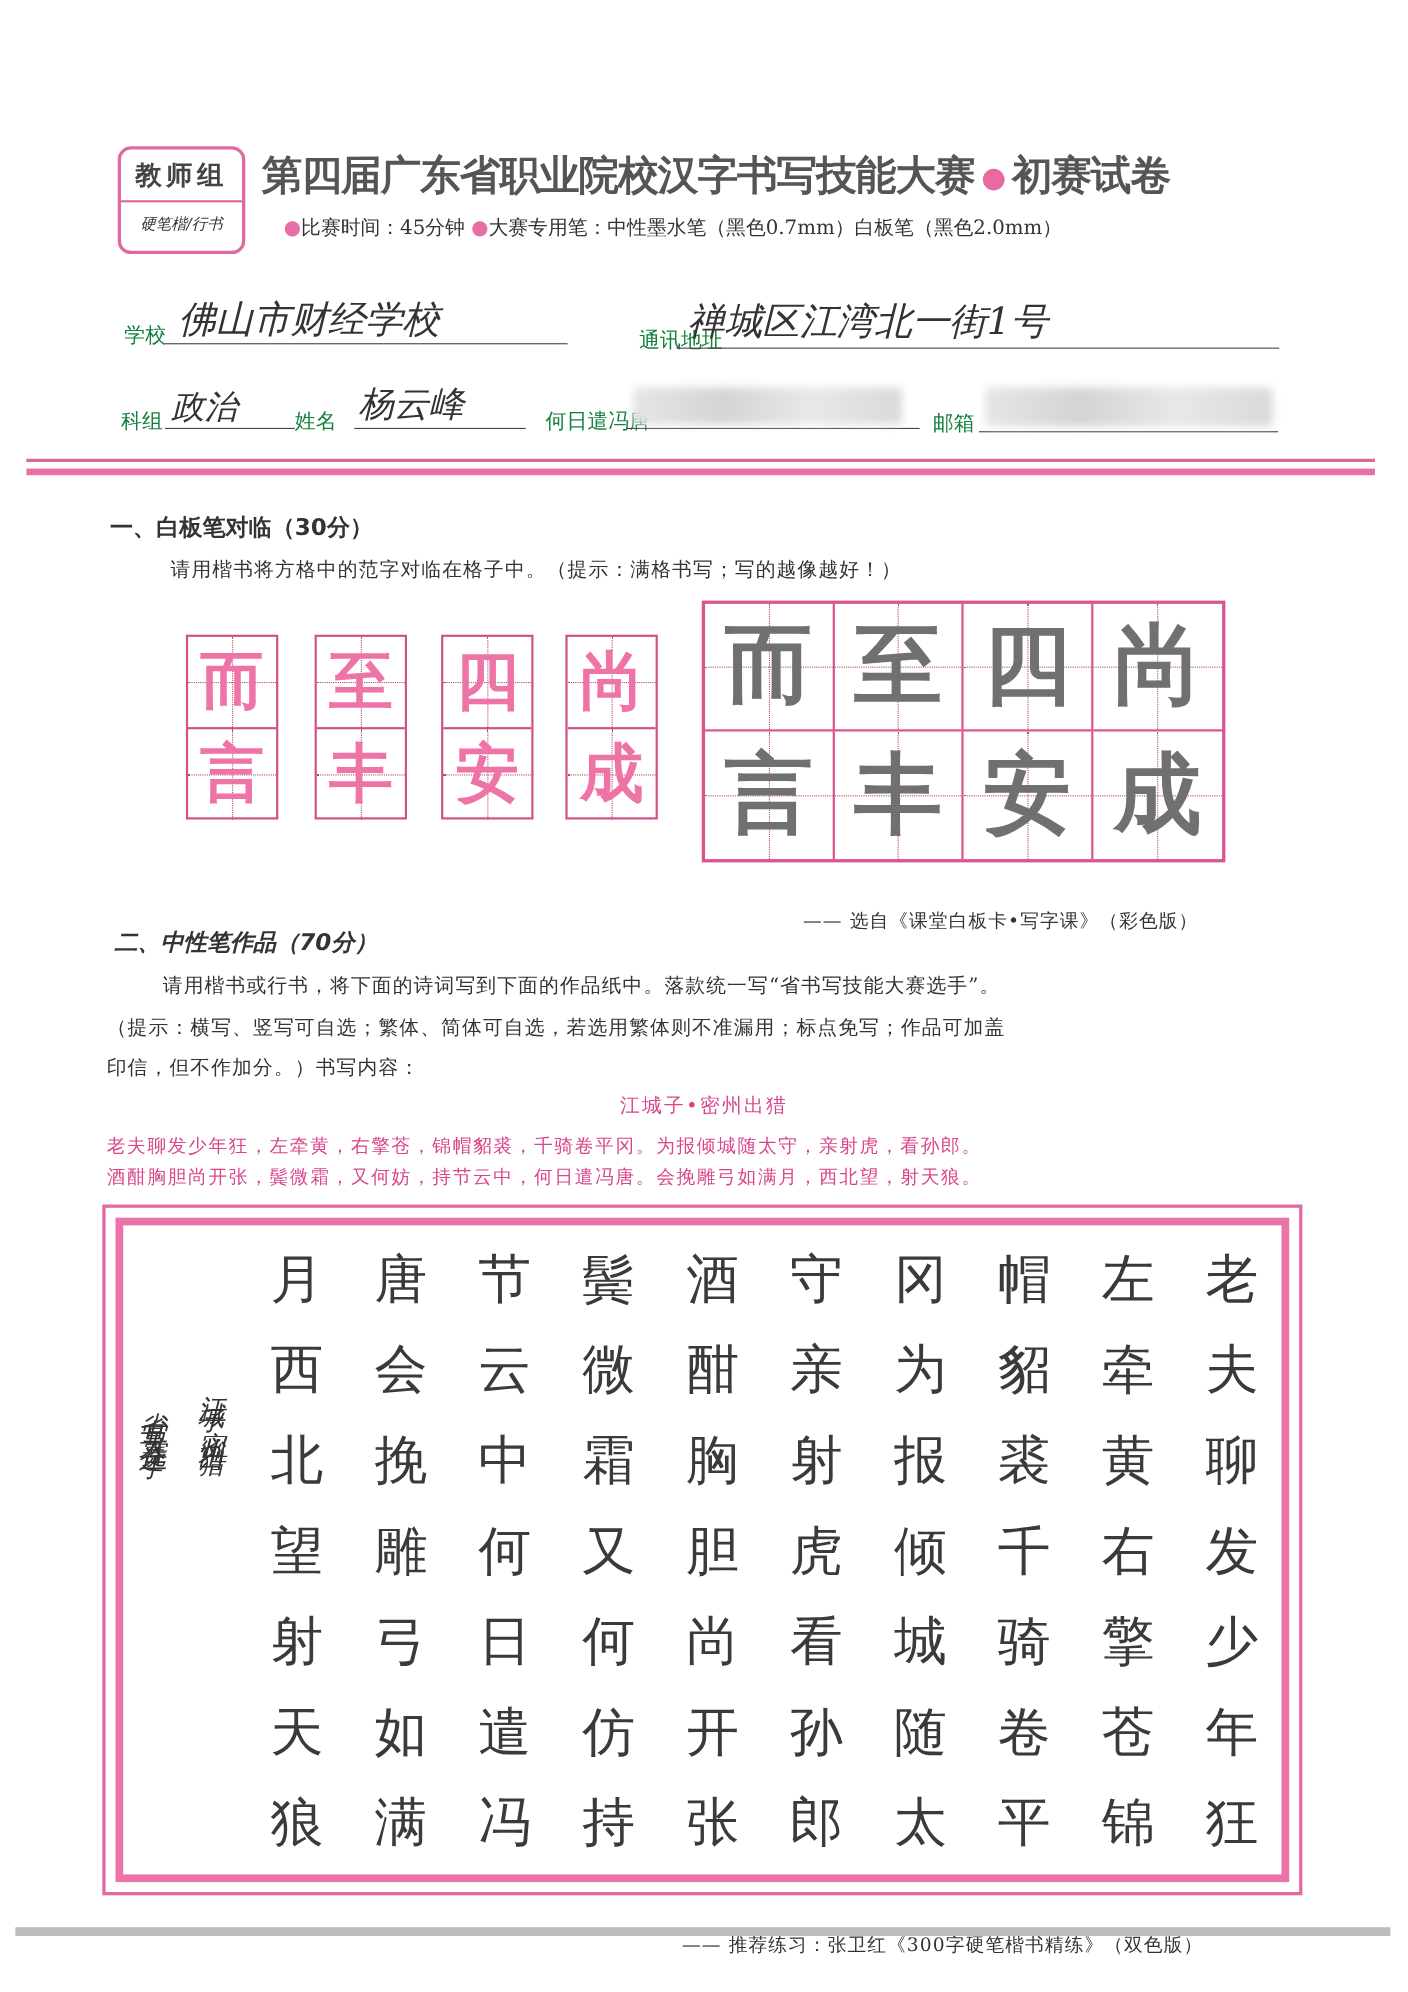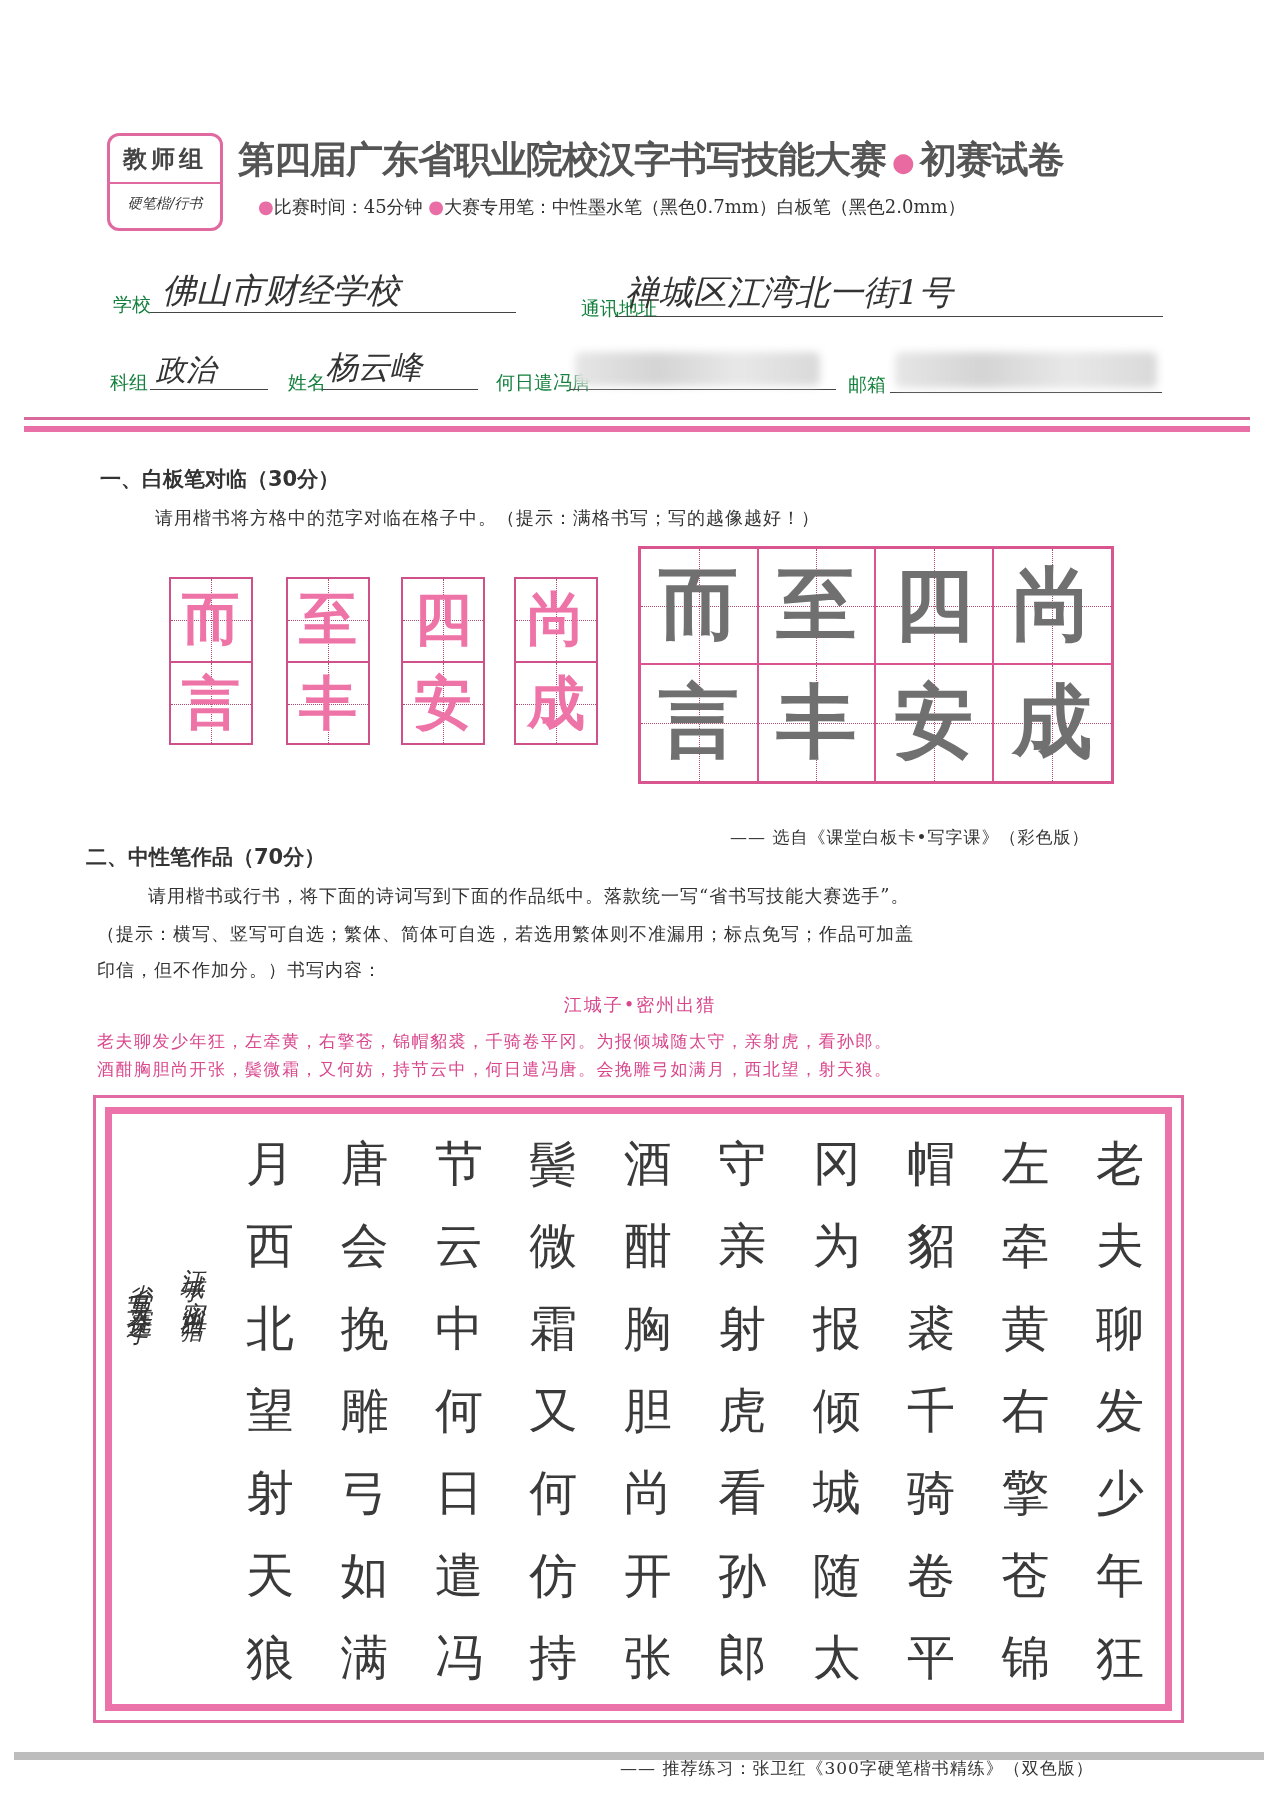--- a/index.html
+++ b/index.html
@@ -87,21 +87,21 @@
 <div class="abs hand" style="left:162px; top:268px; font-size:34px;">佛山市财经学校</div>
 
 <div class="abs flabel" style="left:533px; top:296px;margin-left:48px;">通讯地址</div>
 <div class="abs fline" style="left:615px; top:316px; width:548px;"></div>
 <div class="abs hand" style="left:625px; top:270px; font-size:34px;">禅城区江湾北一街1号</div>
 
 <div class="abs flabel" style="left:110px; top:370px;">科组</div>
 <div class="abs fline" style="left:150px; top:389px; width:118px;"></div>
 <div class="abs hand" style="left:156px; top:350px; font-size:30px;">政治</div>
 
-<div class="abs flabel" style="left:288px; top:370px;">姓名</div>
+<div class="abs flabel" style="left:268px; top:370px;">姓名</div>
 <div class="abs fline" style="left:322px; top:389px; width:156px;"></div>
 <div class="abs hand" style="left:326px; top:346px; font-size:32px;">杨云峰</div>
 
 <div class="abs flabel" style="left:496px; top:370px;">何日遣冯唐</div>
 <div class="abs fline" style="left:570px; top:389px; width:266px;"></div>
 <div class="abs blur" style="left:575px; top:352px; width:245px; height:34px;"></div>
 
 <div class="abs flabel" style="left:848px; top:372px;">邮箱</div>
 <div class="abs fline" style="left:890px; top:392px; width:272px;"></div>
 <div class="abs blur" style="left:895px; top:352px; width:262px; height:36px;"></div>
@@ -199,21 +199,21 @@
     </div>
   <div class="bcell">
       <span style="position:absolute;left:50%;top:0;bottom:0;border-left:1.5px dotted #b0486f;"></span>
       <span style="position:absolute;top:50%;left:0;right:0;border-top:1.5px dotted #b0486f;"></span>
       <span class="ch">成</span>
     </div>
 </div>
 
 <div class="abs credit" style="left:730px; top:797px;">—— 选自《课堂白板卡•写字课》（彩色版）</div>
 
-<div class="abs h2" style="left:86px; top:843px;">二、中性笔作品（70分）</div>
+<div class="abs h2" style="left:104px; top:843px;font-style:italic;">二、中性笔作品（70分）</div>
 <div class="abs para" style="left:148px; top:884px;">请用楷书或行书，将下面的诗词写到下面的作品纸中。落款统一写“省书写技能大赛选手”。</div>
 <div class="abs para" style="left:97px; top:922px;">（提示：横写、竖写可自选；繁体、简体可自选，若选用繁体则不准漏用；标点免写；作品可加盖</div>
 <div class="abs para" style="left:97px; top:958px;">印信，但不作加分。）书写内容：</div>
 
 <div class="abs poem-title">江城子•密州出猎</div>
 <div class="abs poem-line" style="top:1030px;font-family:Liberation Serif, serif;">老夫聊发少年狂，左牵黄，右擎苍，锦帽貂裘，千骑卷平冈。为报倾城随太守，亲射虎，看孙郎。</div>
 <div class="abs poem-line" style="top:1058px;">酒酣胸胆尚开张，鬓微霜，又何妨，持节云中，何日遣冯唐。会挽雕弓如满月，西北望，射天狼。</div>
 
 <div class="abs frame-outer"></div>
 <div class="abs frame-inner"></div>

